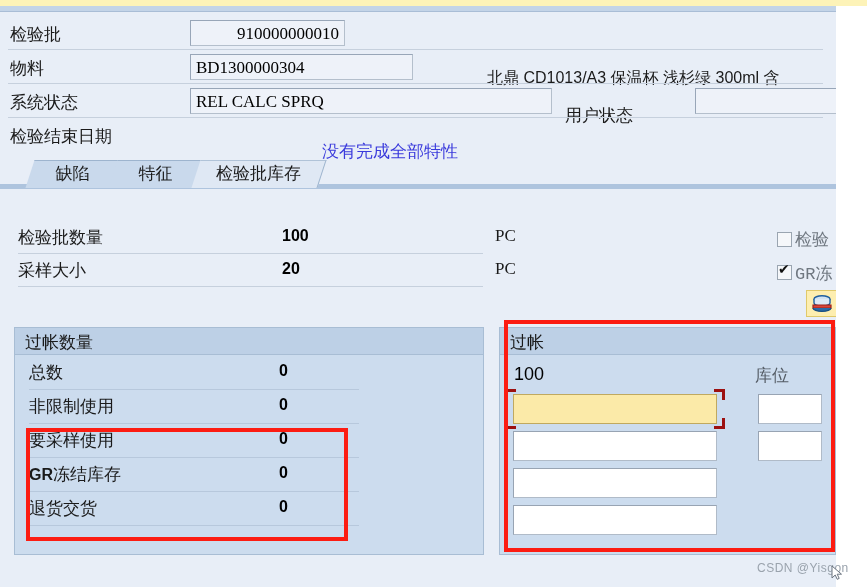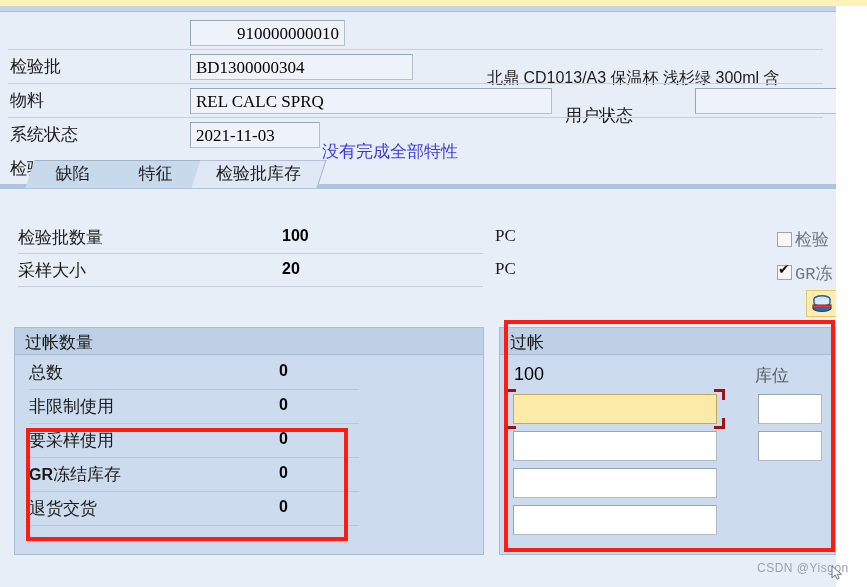--- a/index.html
+++ b/index.html
@@ -58,21 +58,20 @@
     width: 836px;
     height: 33px;
   }
   .hdr-label {
     position: absolute;
     left: 10px;
     top: 5px;
     font-size: 17px;
     color: #1a1a1a;
     white-space: nowrap;
-    margin-top: 32px;
   }
   .hdr-input {
     position: absolute;
     top: 2px;
     height: 26px;
     background: #eef2f9;
     border: 1px solid #b4bfcc;
     border-top-color: #98a6b8;
     border-left-color: #98a6b8;
     box-sizing: border-box;
@@ -408,21 +407,20 @@
     <div class="hdr-row" style="top:74px;">
       <div class="hdr-label">系统状态</div>
       <div class="hdr-input" style="left:190px;width:362px;">REL   CALC SPRQ</div>
       <div class="hdr-input" style="left:695px;width:200px;"></div>
     </div>
     <div id="user-status-label">用户状态</div>
     <div class="hdr-underline" style="top:105px;width:815px;"></div>
 
     <div class="hdr-row" style="top:108px;">
       <div class="hdr-label">检验结束日期</div>
-      <div class="hdr-input" style="left:190px;width:130px;">2021-11-03</div>
     </div>
     <div id="inspection-end-note">没有完成全部特性</div>
   </div>
 
   <div id="tab-strip">
     <div id="tab-strip-base"></div>
     <div class="tab" style="left:30px;width:86px;">
       <span class="tab-text">缺陷</span>
     </div>
     <div class="tab" style="left:113px;width:86px;">

